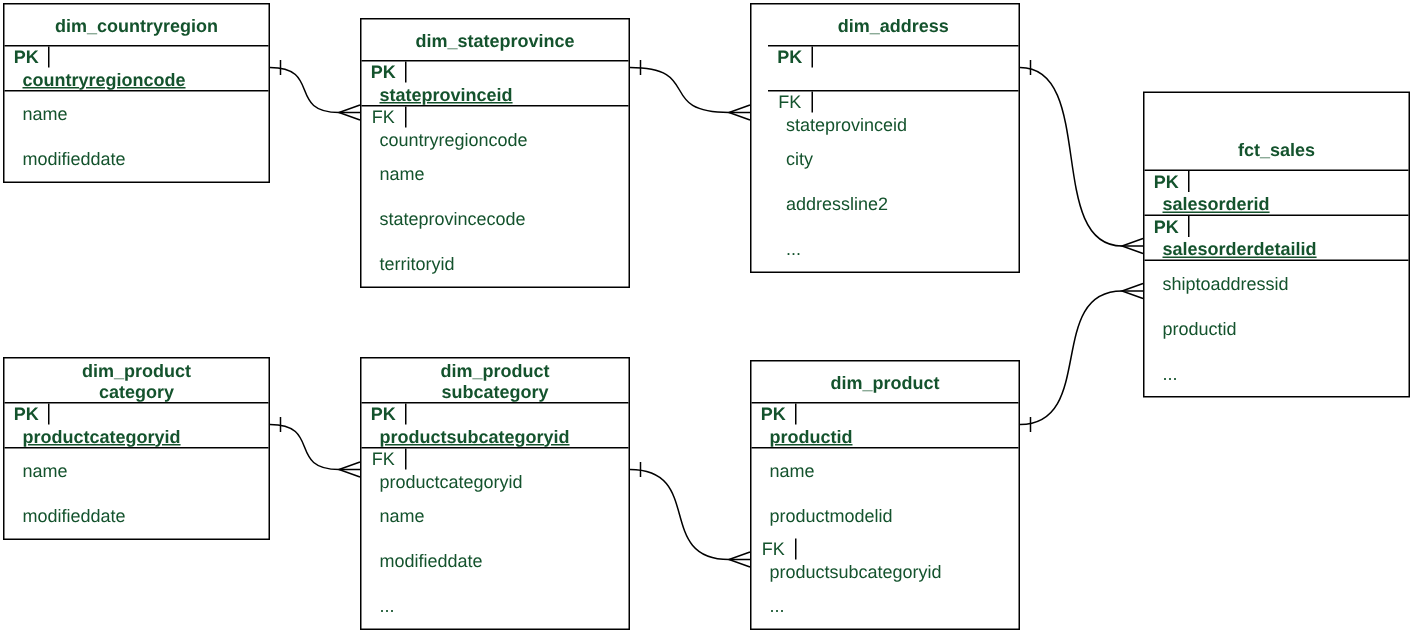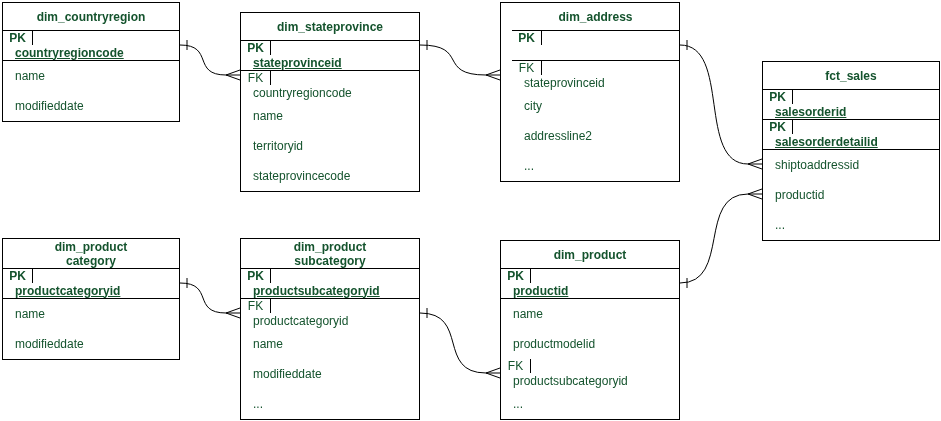--- a/index.html
+++ b/index.html
@@ -106,25 +106,25 @@
       <div class="er-row">
         <div class="er-key" style="width: 30px;">FK</div>
         <div class="er-field">countryregioncode</div>
       </div>
       <div class="er-row">
         <div class="er-key" style="width: 30px;"></div>
         <div class="er-field">name</div>
       </div>
       <div class="er-row">
         <div class="er-key" style="width: 30px;"></div>
+        <div class="er-field">stateprovincecode</div>
+      </div>
+      <div class="er-row">
+        <div class="er-key" style="width: 30px;"></div>
         <div class="er-field">territoryid</div>
-      </div>
-      <div class="er-row">
-        <div class="er-key" style="width: 30px;"></div>
-        <div class="er-field">stateprovincecode</div>
       </div>
     </div>
     <div class="er-table" style="left: 500px; top: 2px; width: 180px; padding-left: 11px;">
       <div class="er-title" style="height: 28px;">dim_address</div>
       <div class="er-row sep">
         <div class="er-key pk" style="width: 30px;">PK</div>
       </div>
       <div class="er-row">
         <div class="er-key" style="width: 30px;">FK</div>
         <div class="er-field">stateprovinceid</div>
@@ -136,21 +136,21 @@
       <div class="er-row">
         <div class="er-key" style="width: 30px;"></div>
         <div class="er-field">addressline2</div>
       </div>
       <div class="er-row">
         <div class="er-key" style="width: 30px;"></div>
         <div class="er-field">...</div>
       </div>
     </div>
     <div class="er-table" style="left: 762px; top: 61px; width: 178px;">
-      <div class="er-title" style="height: 28px;">fct_sales</div>
+      <div class="er-title" style="height: 28px; margin-top: 24px;">fct_sales</div>
       <div class="er-row sep">
         <div class="er-key pk" style="width: 30px;">PK</div>
         <div class="er-field pk">salesorderid</div>
       </div>
       <div class="er-row sep">
         <div class="er-key pk" style="width: 30px;">PK</div>
         <div class="er-field pk">salesorderdetailid</div>
       </div>
       <div class="er-row">
         <div class="er-key" style="width: 30px;"></div>

